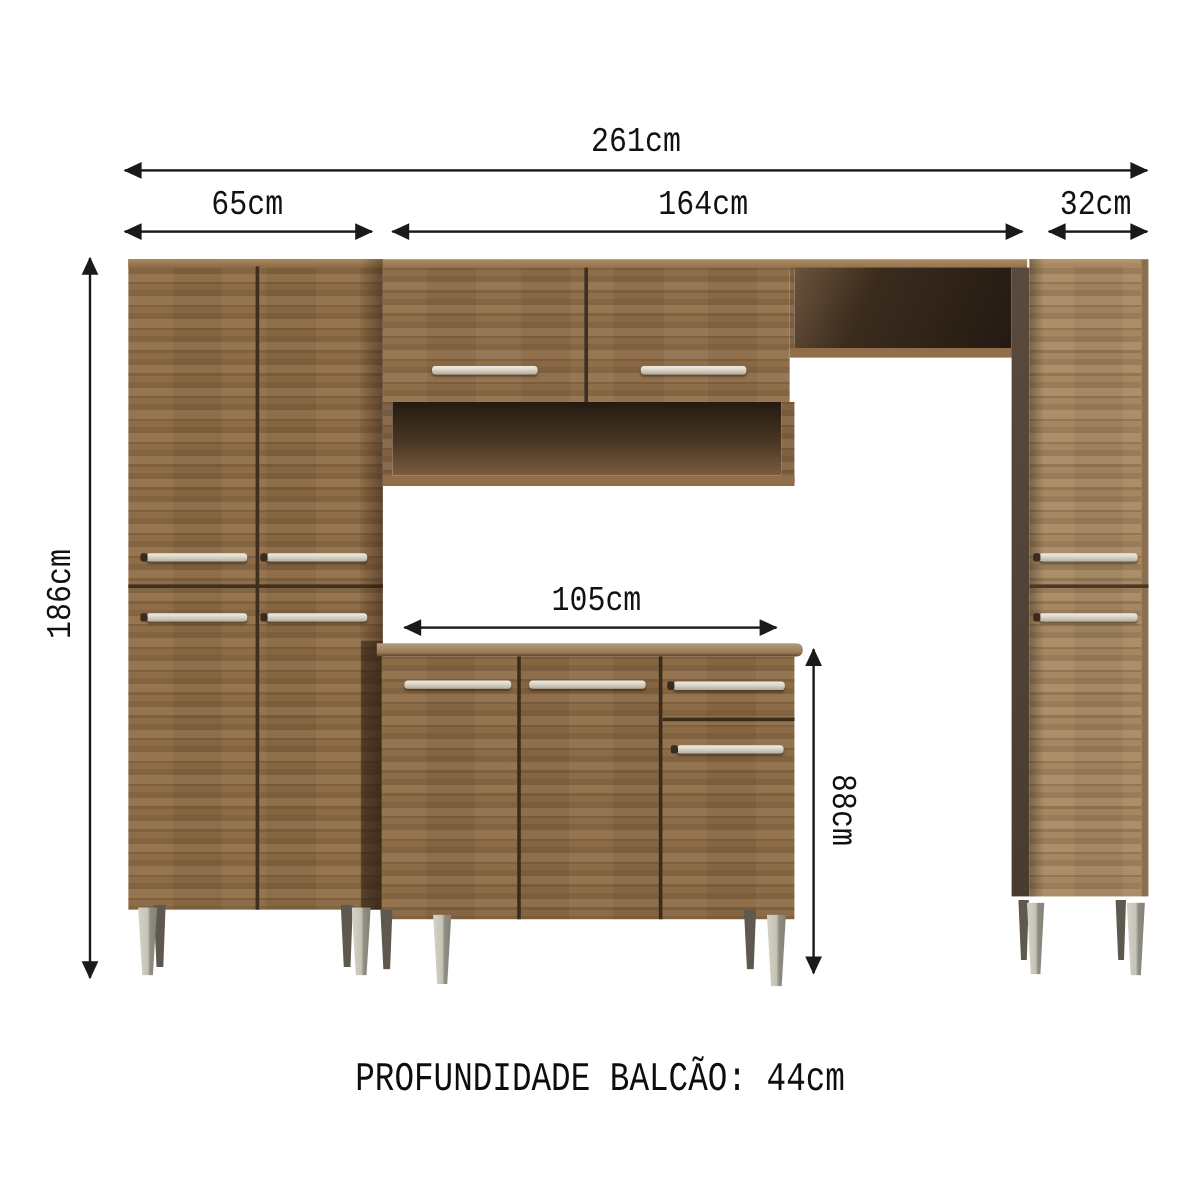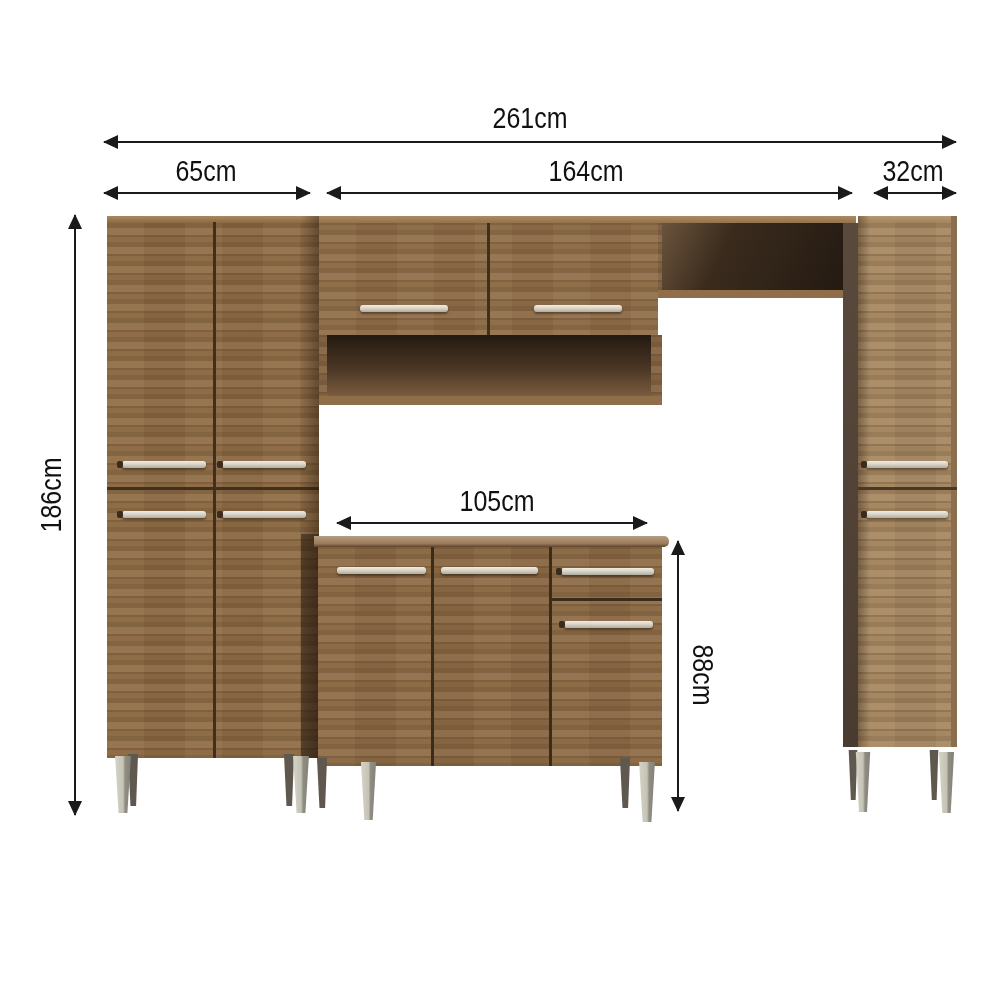--- a/index.html
+++ b/index.html
@@ -1,17 +1,17 @@
 <!DOCTYPE html>
 <html><head>
 <meta charset="utf-8">
 <style>
   html,body{margin:0;padding:0;background:#ffffff;}
   .stage{position:relative;width:1000px;height:1000px;background:#ffffff;overflow:hidden;
-         font-family:Liberation Sans, sans-serif;color:#111;}
+         font-family:Liberation Mono, monospace;color:#111;}
   .abs{position:absolute;}
   
   .wood{position:absolute;
     background-image:
       repeating-linear-gradient(180deg,
         rgba(72,46,22,0.20) 0px, rgba(72,46,22,0.20) 2px,
         rgba(255,255,255,0) 2px, rgba(255,255,255,0) 7px,
         rgba(40,24,10,0.10) 7px, rgba(40,24,10,0.10) 12px,
         rgba(255,238,205,0.07) 12px, rgba(255,238,205,0.07) 19px),
       repeating-linear-gradient(90deg,
@@ -129,14 +129,15 @@
     <div class="leg back" style="left:618px;top:758px;width:14px;height:50px;"></div>
     <div class="leg" style="left:636px;top:762px;width:22px;height:60px;"></div>
   </div>
 
   <div class="harrow" style="left:337px;top:522px;width:310px;"></div>
   <div class="dim" style="left:497px;top:501px;">105cm</div>
 
   <div class="varrow" style="left:677px;top:541px;height:270px;"></div>
   <div class="dim rot-cw" style="left:702px;top:675px;">88cm</div>
 
+  <div class="note" style="top:881px;"><span>PROFUNDIDADE BALCÃO: 44cm</span></div>
 
 </div>
 
 </body></html>

